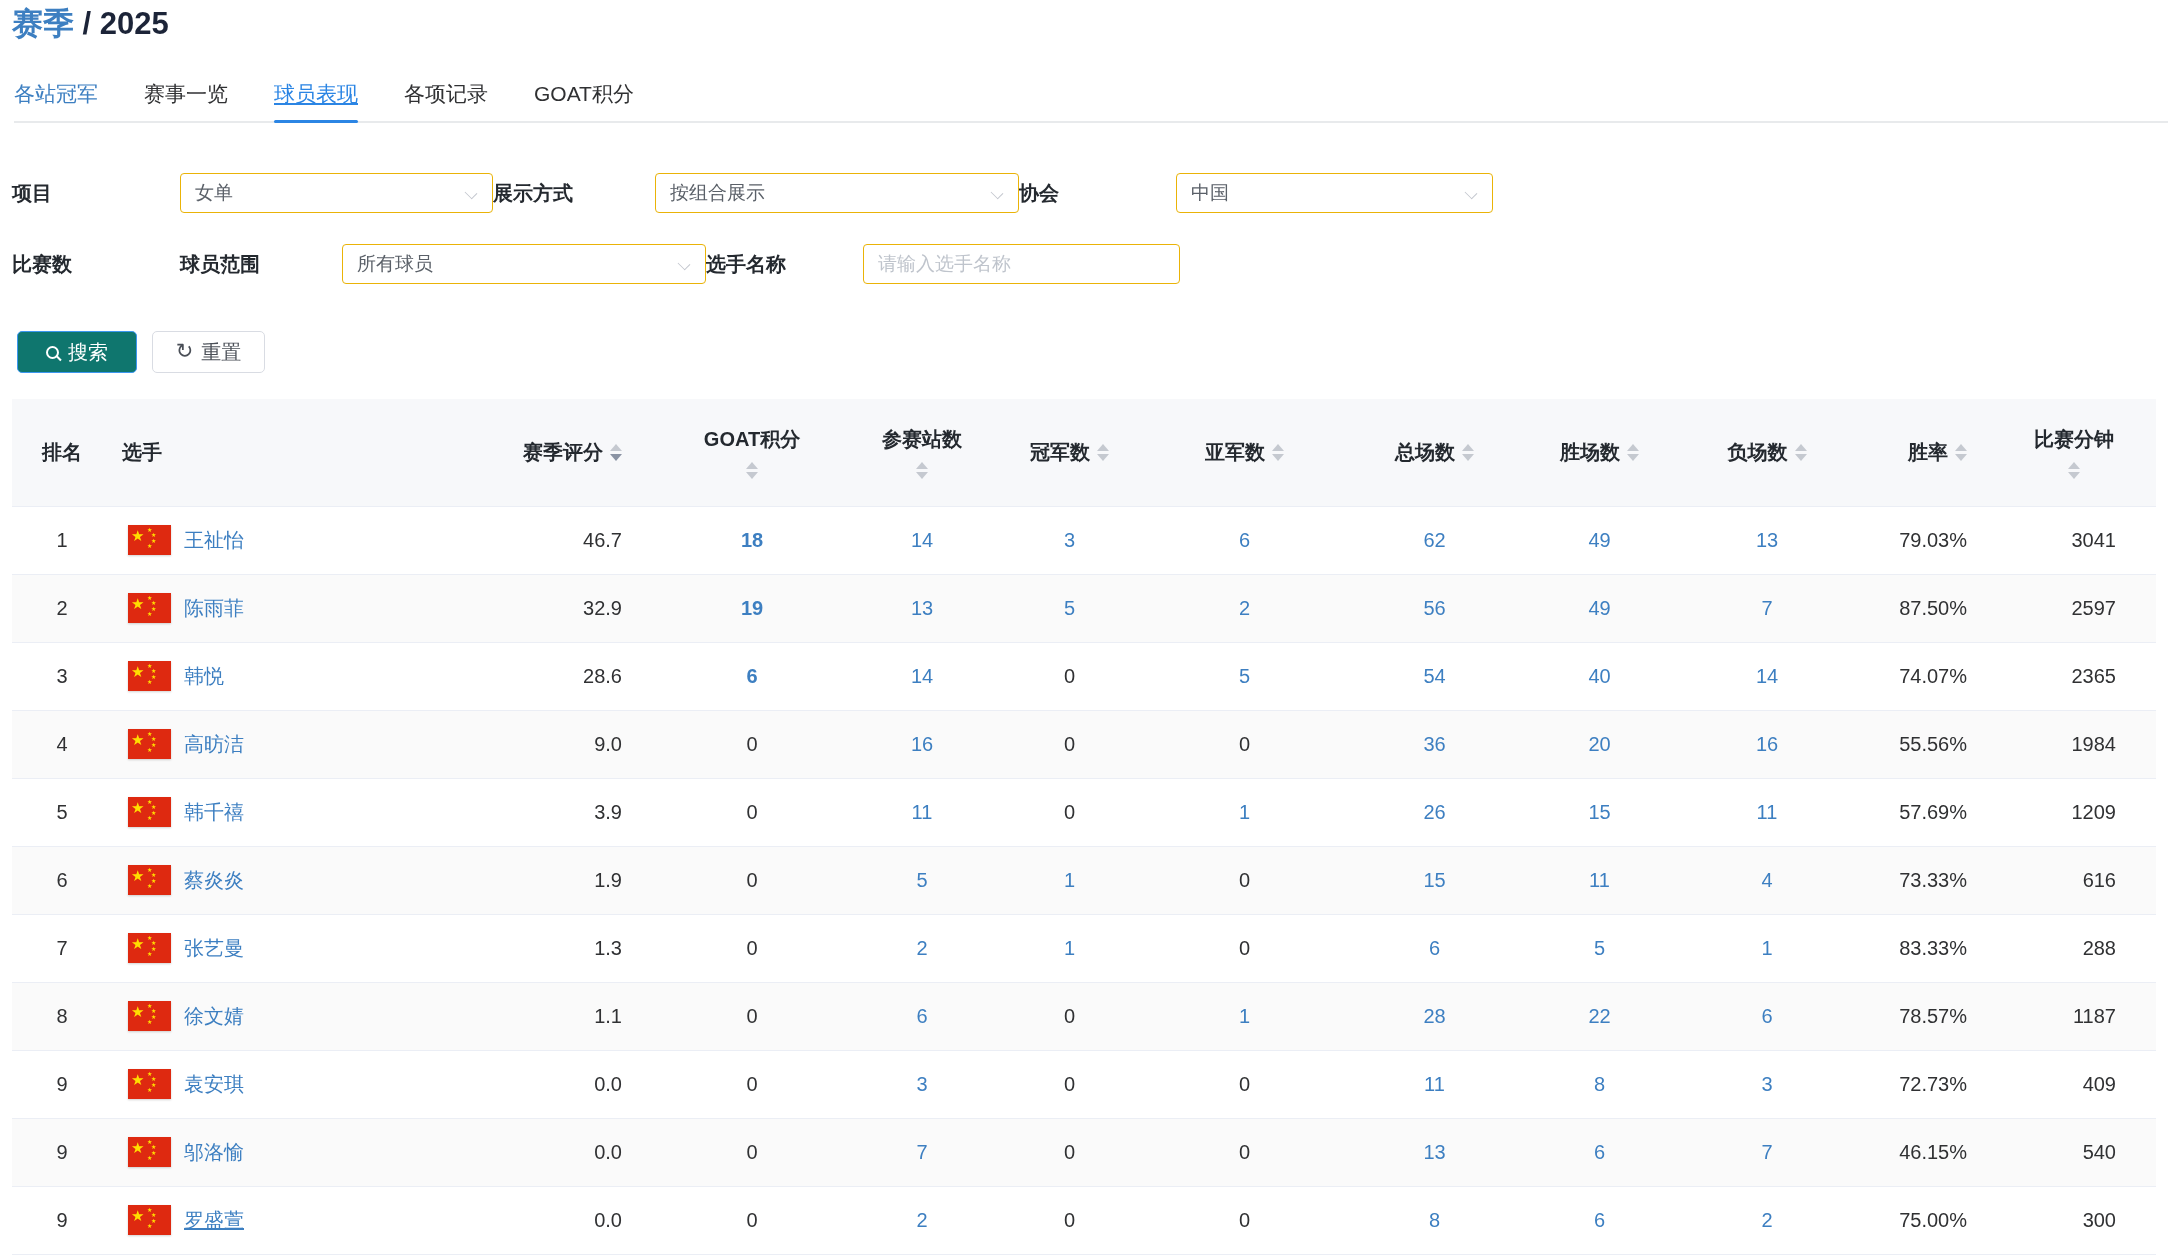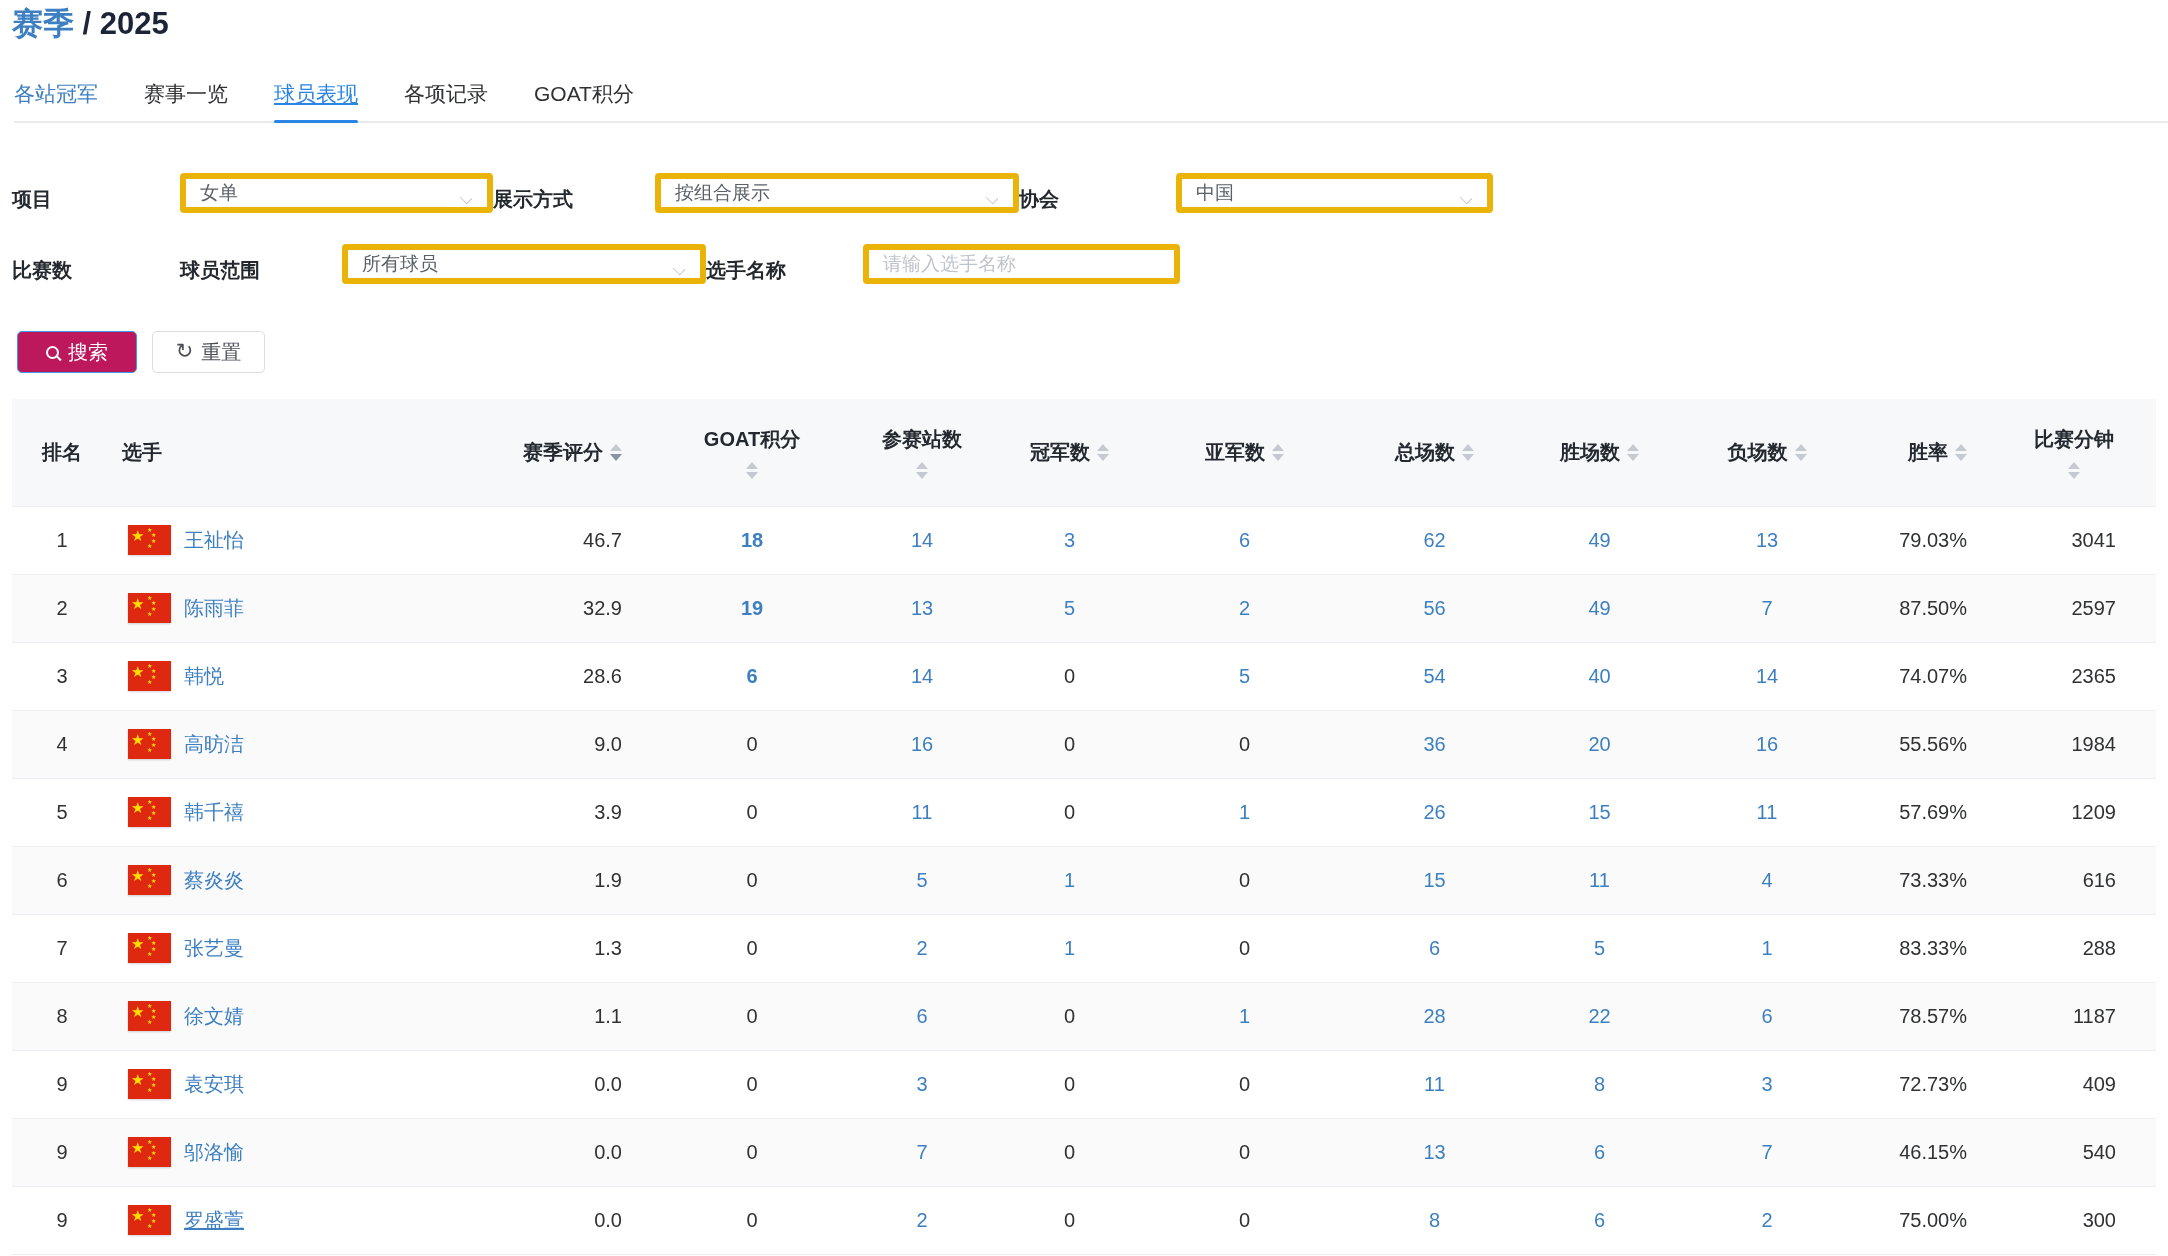--- a/index.html
+++ b/index.html
@@ -17,39 +17,39 @@
           margin-left: 2px; margin-right: -12px; padding-right: 12px; }
   .tab { font-size: 21px; line-height: 28px; padding-bottom: 13px; cursor: pointer;
          color: #303133; position: relative; }
   .tab.blue { color: #3d7fc1; }
   .tab.active { color: #2b85e4; text-decoration: underline; }
   .tab.active::after { content:""; position: absolute; left: 0; right: 0; bottom: -2px;
          height: 3px; background: #2b85e4; border-radius: 2px; }
 
   
   .filters { margin-top: 50px; }
-  .filter-row { display: flex; align-items: flex-end; height: 40px; margin-bottom: 31px; }
+  .filter-row { display: flex; align-items: center; height: 40px; margin-bottom: 31px; }
   .f-label { font-size: 20px; font-weight: 700; color: #24292f; }
   .f-label.w1 { width: 168px; }
   .f-label.w2 { width: 162px; padding-left: 0; }
   .f-label.w3 { width: 157px; }
-  .control { height: 40px; border: 6px solid #eab308; border-radius: 4px; background: #fff;
+  .control { height: 40px; border: 1px solid #eab308; border-radius: 4px; background: #fff;
              display: flex; align-items: center; padding: 0 14px; position: relative; cursor: pointer; }
   .control.c1 { width: 313px; } .control.c2 { width: 364px; } .control.c3 { width: 317px; }
   .control .val { font-size: 19px; color: #5a6068; }
   .control .ph  { font-size: 19px; color: #bfc4cc; }
   .chevron { position: absolute; right: 16px; top: 14px; width: 10px; height: 10px; }
   .chevron::before { content:""; position:absolute; left:0; top:0; width: 9px; height: 9px;
      border-right: 1.6px solid #c0c4cc; border-bottom: 1.6px solid #c0c4cc; transform: rotate(45deg) scale(1,0.8); }
 
   
   .actions { margin-top: 47px; display: flex; gap: 15px; padding-left: 5px; }
   .btn { height: 42px; border-radius: 5px; display: inline-flex; align-items: center;
          justify-content: center; font-size: 20px; cursor: pointer; }
-  .btn-search { width: 120px; background: #be185d; border: 1px solid #3c97f0; color: #fff; gap: 9px; }
+  .btn-search { width: 120px; background: #0f766e; border: 1px solid #3c97f0; color: #fff; gap: 9px; }
   .btn-reset  { width: 113px; background: #fff; border: 1px solid #d9dce3; color: #4a4f57; gap: 8px; }
   .ico-search { width: 13px; height: 13px; border: 2px solid #fff; border-radius: 50%;
                 position: relative; display: inline-block; }
   .ico-search::after { content:""; position:absolute; width: 7px; height: 2px; background: #fff;
                 right: -5px; bottom: -2px; transform: rotate(45deg); }
   .ico-reset { font-size: 21px; line-height: 20px; color: #4a4f57; display: inline-block;
                transform: translateY(-1px); }
 
   
   .tbl-wrap { margin-top: 26px; margin-right: 0; }

